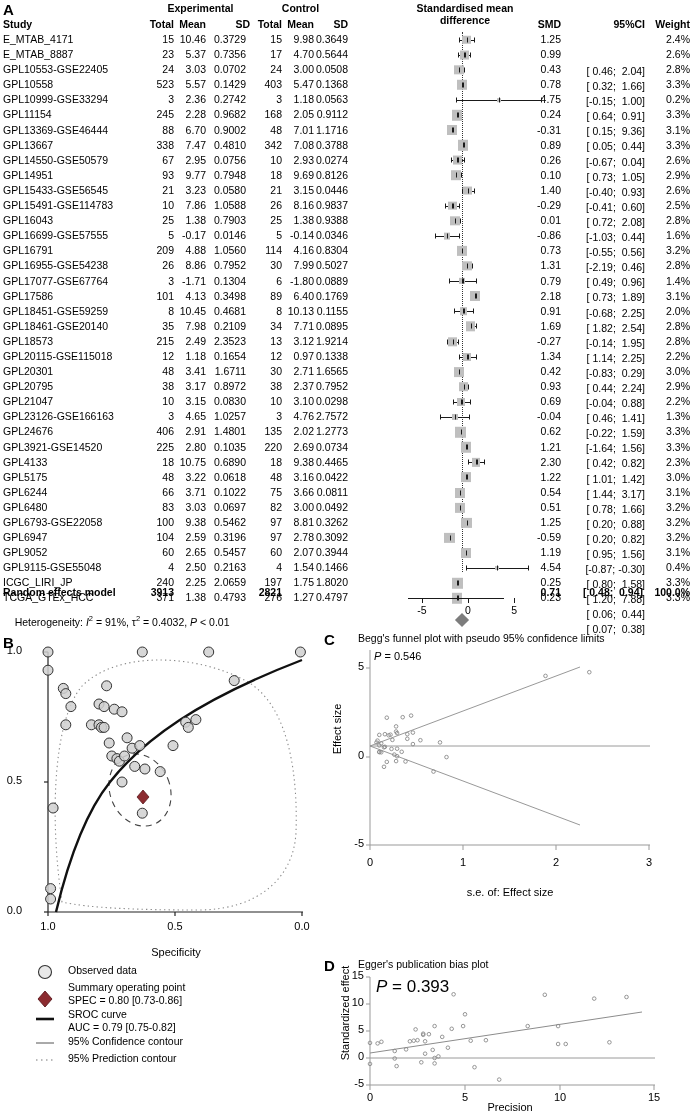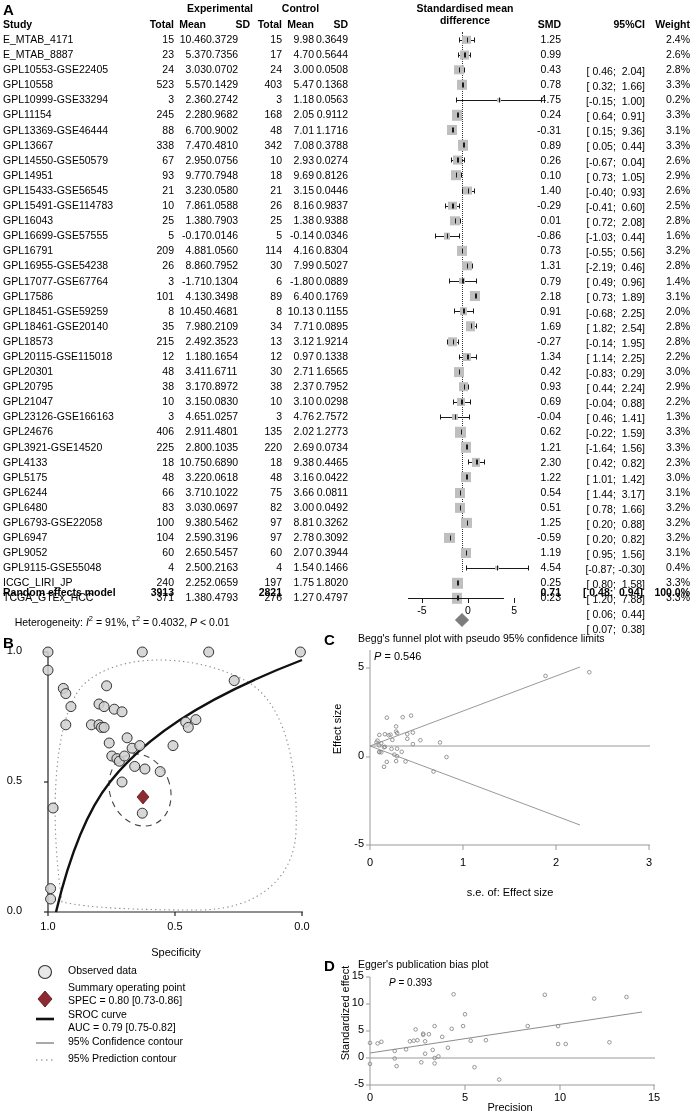--- a/index.html
+++ b/index.html
@@ -13,42 +13,42 @@
     overflow:hidden;
   }
 
   
   #panel-a { position:absolute; left:0; top:0; width:694px; height:625px; }
 
   .panel-letter { font-weight:bold; font-size:15px; }
   #a-letter { position:absolute; left:3px; top:1px; }
 
   .fp-head { position:absolute; font-weight:bold; font-size:10.5px; }
-  #h-exp   { left:148px; top:2px;  width:105px; text-align:right; }
+  #h-exp   { left:148px; top:2px;  width:105px; text-align:center; }
   #h-ctl   { left:253px; top:2px;  width:95px;  text-align:center; }
   #h-smdtitle { left:400px; top:2px; width:130px; text-align:center; line-height:12px; }
 
   #h-study { left:3px;   top:18px; }
   #h-t1    { left:144px; top:18px; width:30px; text-align:right; }
   #h-m1    { left:174px; top:18px; width:32px; text-align:right; }
   #h-s1    { left:206px; top:18px; width:44px; text-align:right; }
   #h-t2    { left:250px; top:18px; width:32px; text-align:right; }
   #h-m2    { left:282px; top:18px; width:32px; text-align:right; }
   #h-s2    { left:314px; top:18px; width:34px; text-align:right; }
   #h-smd   { left:523px; top:18px; width:38px; text-align:right; }
   #h-ci    { left:567px; top:18px; width:78px; text-align:right; }
   #h-wt    { left:646px; top:18px; width:44px; text-align:right; }
 
   .fp-rows { position:absolute; left:0; top:32px; width:694px; }
   .fp-row { position:relative; height:15.1px; font-size:10.5px; }
   .fp-row > span { position:absolute; top:1px; white-space:pre; }
   .c-study { left:3px; }
   .c-t1 { left:144px; width:30px; text-align:right; }
   .c-m1 { left:174px; width:32px; text-align:right; }
-  .c-s1 { left:206px; width:24px; text-align:right; }
+  .c-s1 { left:206px; width:40px; text-align:right; }
   .c-t2 { left:250px; width:32px; text-align:right; }
   .c-m2 { left:282px; width:32px; text-align:right; }
   .c-s2 { left:314px; width:34px; text-align:right; }
   .c-smd { left:519px; width:42px; text-align:right; }
   .c-ci  { left:563px; width:82px; text-align:right; font-variant-numeric:tabular-nums;margin-top:32px; }
   .c-wt  { left:646px; width:44px; text-align:right; }
 
   
   #fp-graph { position:absolute; left:395px; top:32px; width:120px; height:545px; }
   #fp-pool  { position:absolute; left:472px; top:0px; width:0px; height:540px;
@@ -108,21 +108,21 @@
   #c-ylab { position:absolute; left:-8px; top:95px; font-size:11px;
             transform:rotate(-90deg); transform-origin:center; white-space:nowrap; }
   #c-xlab { position:absolute; left:40px; top:258px; width:300px; text-align:center; font-size:11px; }
   .c-ytick-lab { position:absolute; font-size:11px; text-align:right; width:22px; }
   .c-xtick-lab { position:absolute; font-size:11px; transform:translateX(-50%); }
 
   
   #panel-d { position:absolute; left:320px; top:955px; width:374px; height:160px; }
   #d-letter { position:absolute; left:4px; top:2px; }
   #d-title { position:absolute; left:38px; top:3px; font-size:10.5px; }
-  #d-p { position:absolute; left:69px; top:22px; font-size:10px; }
+  #d-p { position:absolute; left:56px; top:22px; font-size:17px; }
   #d-p i { font-style:italic; }
   #d-plot { position:absolute; left:50px; top:22px; width:285px; height:108px; }
   #d-ylab { position:absolute; left:-22px; top:52px; font-size:11px;
             transform:rotate(-90deg); transform-origin:center; white-space:nowrap; }
   #d-xlab { position:absolute; left:40px; top:146px; width:300px; text-align:center; font-size:11px; }
   .d-ytick-lab { position:absolute; font-size:11px; text-align:right; width:22px; }
   .d-xtick-lab { position:absolute; font-size:11px; transform:translateX(-50%); }
 
   svg { display:block; overflow:visible; }
 </style>

